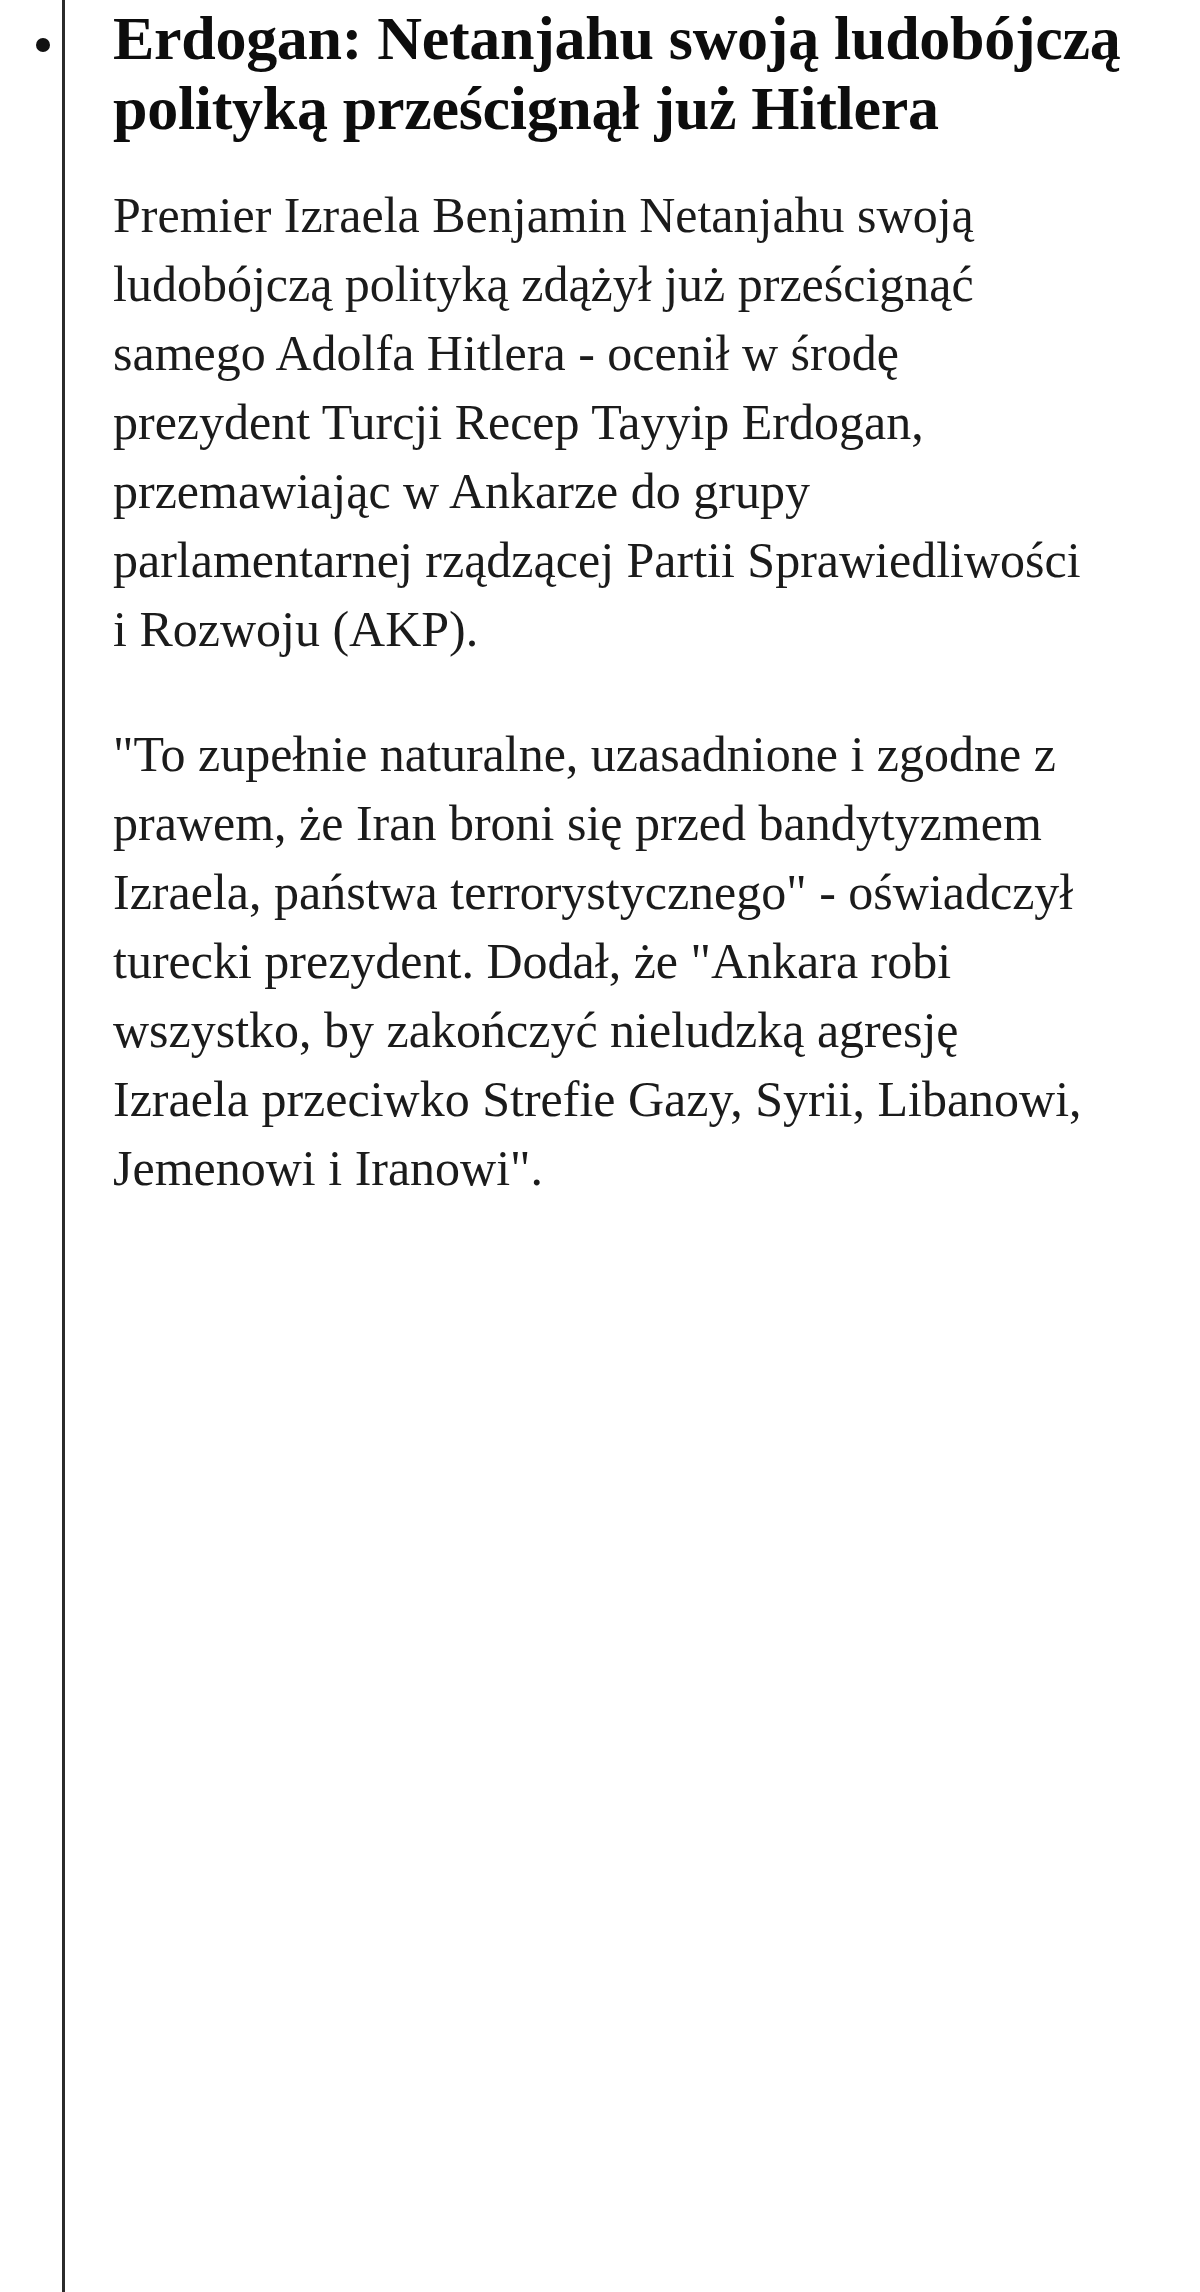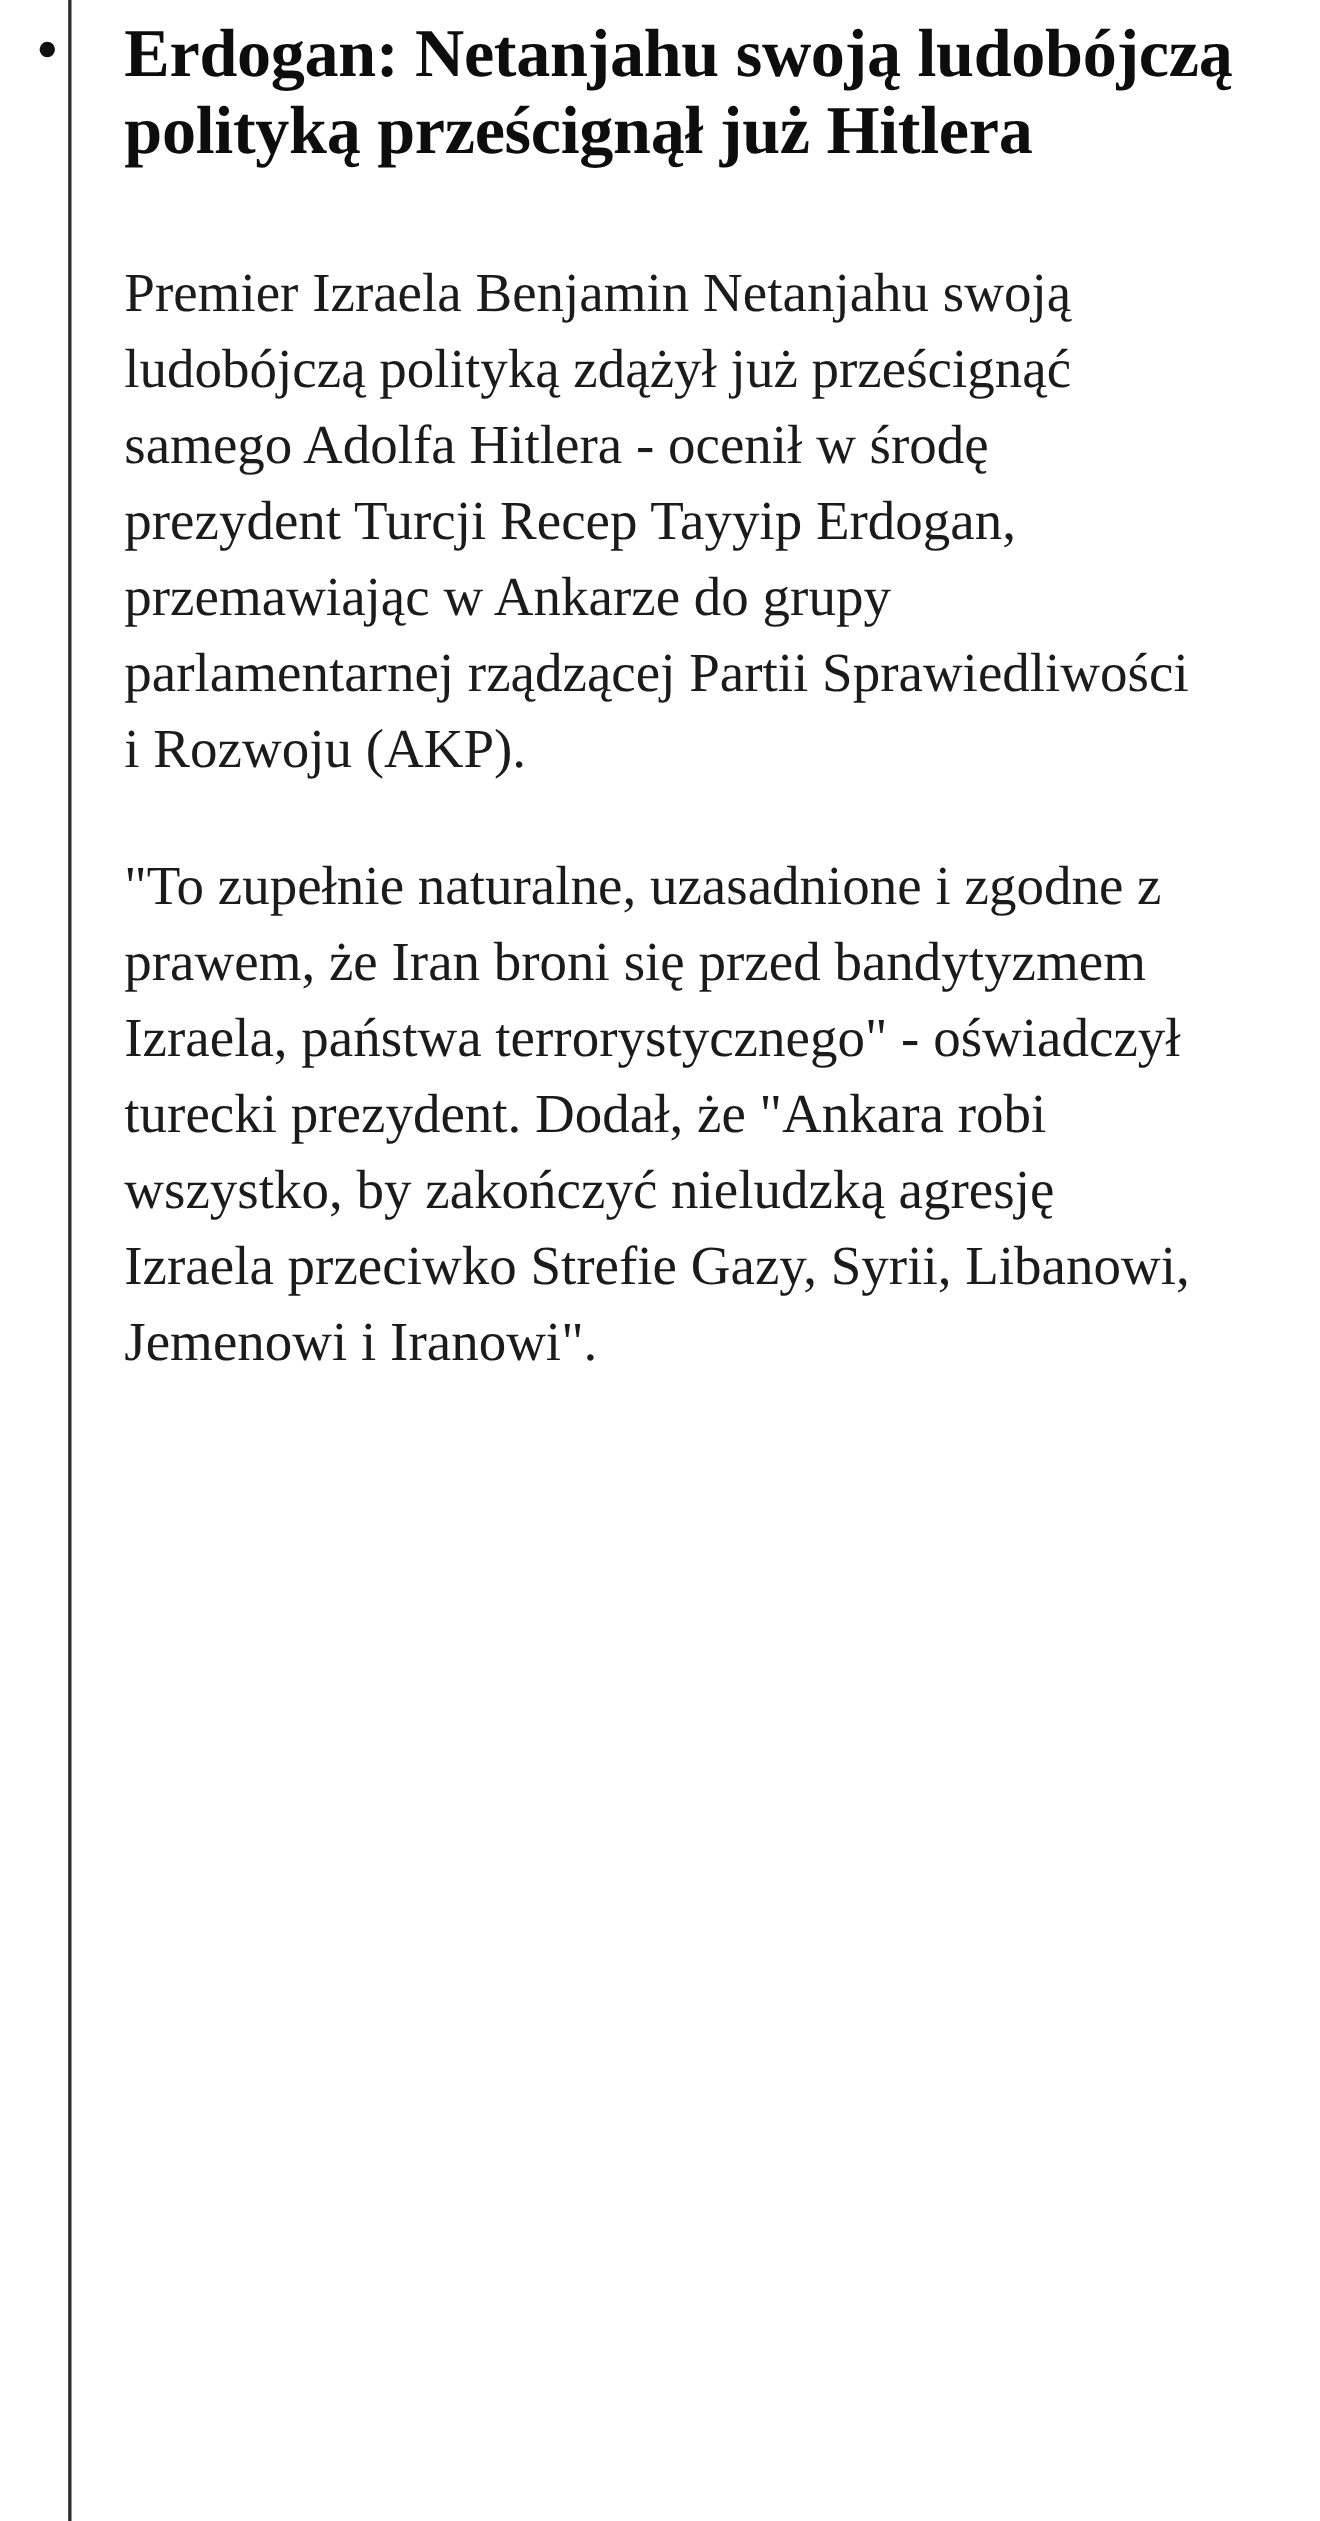--- a/index.html
+++ b/index.html
@@ -42,37 +42,37 @@
     height: 14px;
     border-radius: 50%;
     background: #111111;
   }
 
   .article {
     position: absolute;
     left: 113px;
     top: 0;
     width: 1020px;
-    padding-top: 14px;
+    padding-top: 3px;
     box-sizing: border-box;
   }
 
   .headline {
     font-family: "Liberation Serif", serif;
     font-weight: 700;
     font-size: 62px;
     line-height: 1.13;
     letter-spacing: -0.3px;
     color: #0d0d0d;
     margin: 0;
     max-width: 1010px;
   }
 
   .body-copy {
-    margin-top: 78px;
+    margin-top: 38px;
     max-width: 990px;
   }
 
   .body-copy p {
     font-family: "Liberation Serif", serif;
     font-weight: 400;
     font-size: 50px;
     line-height: 1.38;
     color: #1b1b1b;
     margin: 0 0 56px 0;

